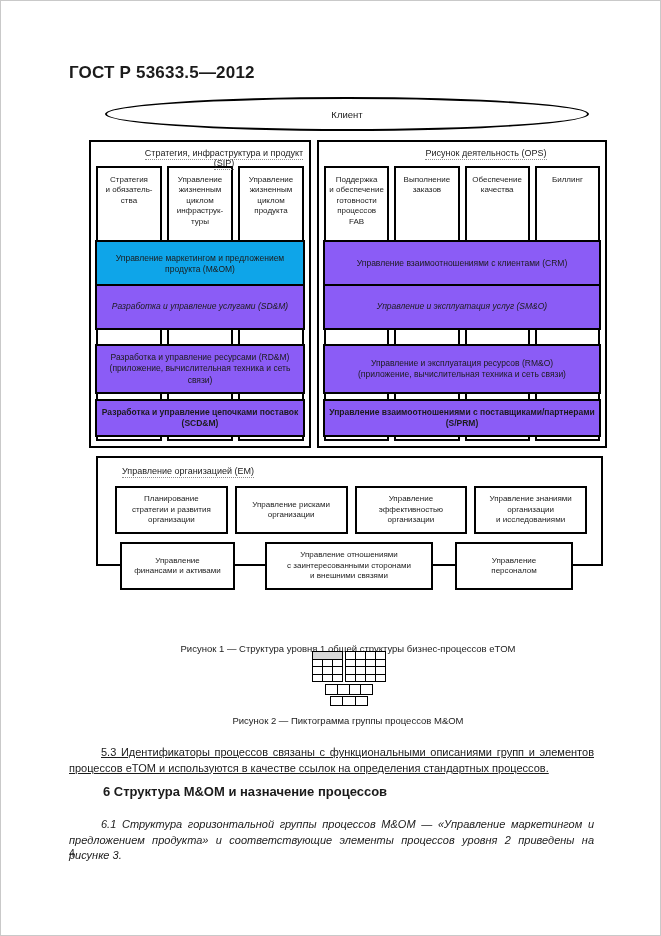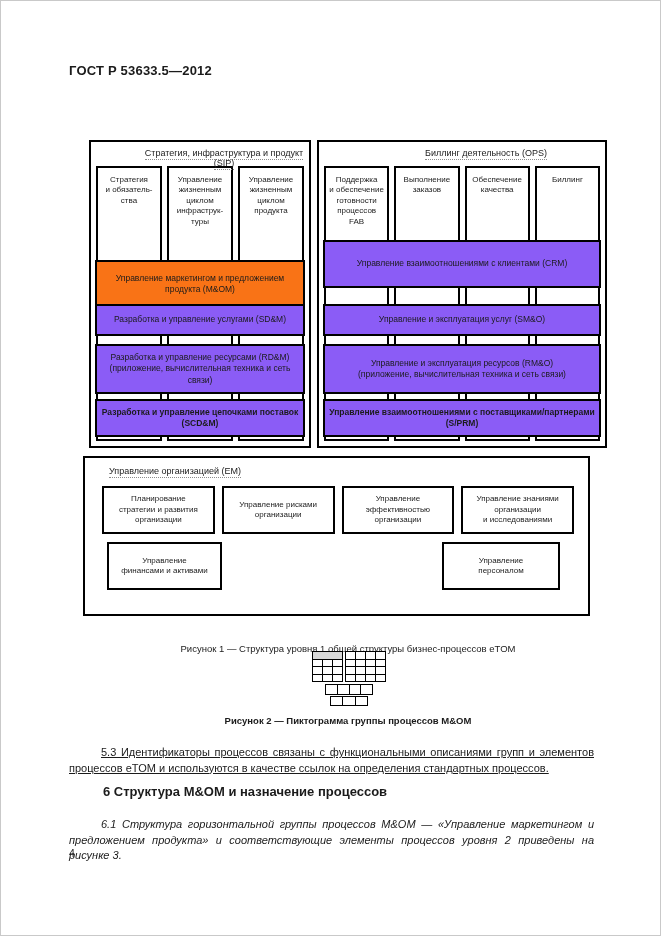--- a/index.html
+++ b/index.html
@@ -5,21 +5,21 @@
   html,body { margin:0; padding:0; background:#e8e8e8; }
   .page {
     position:relative; width:661px; height:936px; margin:0 auto;
     background:#ffffff; border:1px solid #c9c9c9;
     font-family:"Liberation Sans", sans-serif; color:#1b1b1b;
     overflow:hidden; box-sizing:border-box;
   }
   .abs { position:absolute; }
   .ml { white-space:pre-line; }
 
-  .gost-header { left:68px; top:62px; font-size:13px; font-weight:bold; letter-spacing:.2px; }
+  .gost-header { left:68px; top:62px; font-size:17px; font-weight:bold; letter-spacing:.2px; }
 
   .client-ellipse {
     left:104px; top:96px; width:484px; height:34px;
     border:2px solid #000; border-radius:50%;
     display:flex; align-items:center; justify-content:center;
     font-size:9.5px; box-sizing:border-box; background:#fff;
   }
 
   .section { border:2px solid #000; background:#fff; box-sizing:border-box; }
   .sec-title { position:absolute; left:0; right:0; top:6px; text-align:center; font-size:9px; z-index:3;padding-left:48px; }
@@ -30,43 +30,43 @@
     flex:1; border:2px solid #000; background:#fff; box-sizing:border-box;
     font-size:8px; line-height:1.3; text-align:center; padding-top:7px;
   }
   .bars { position:absolute; left:4px; right:4px; top:0; z-index:2; }
   .bar {
     position:absolute; left:0; right:0; border:2px solid #000; background:#8b5cf6;
     box-sizing:border-box; display:flex; align-items:center; justify-content:center;
     text-align:center; font-size:8.5px; line-height:1.3;
   }
   .bar1 { top:98px;  height:48px; }
-  .bar2 { top:162px; height:32px; }
+  .bar2 { top:142px; height:46px;font-style:italic; }
   .bar3 { top:202px; height:50px; }
   .bar4 { top:257px; height:38px;font-weight:bold; }
 
   #sip { left:88px;  top:139px; width:222px; height:308px; }
   #ops { left:316px; top:139px; width:290px; height:308px; }
 
-  #em  { left:82px; top:455px; width:507px; height:160px; }
+  #em  { left:95px; top:455px; width:507px; height:110px; }
   .em-title { position:absolute; left:24px; top:8px; font-size:9px; }
   .em-row1 { position:absolute; left:8px; right:14px; top:28px; height:48px; display:flex; gap:7px;margin-left:9px; }
   .em-box {
     border:2px solid #000; background:#fff; box-sizing:border-box;
     display:flex; align-items:center; justify-content:center;
     text-align:center; font-size:8px; line-height:1.3;
   }
   .em-row1 .em-box { flex:1; }
   .em-b5 { position:absolute; left:22px;  top:84px; width:115px; height:48px; }
   .em-b6 { position:absolute; left:167px; top:84px; width:168px; height:48px; }
   .em-b7 { position:absolute; left:357px; top:84px; width:118px; height:48px; }
 
   .caption { left:88px; width:518px; text-align:center; font-size:9.5px; }
   #cap1 { top:642px; }
-  #cap2 { top:714px;font-weight:bold; }
+  #cap2 { top:714px; }
 
   .pictogram { left:311px; top:650px; width:74px; height:55px; }
   .mini-grid {
     position:absolute; background:#000; border:1px solid #000;
     display:grid; gap:1px; padding:0; box-sizing:border-box;
   }
   .mini-grid > div { background:#fff; }
   #mini-left  { left:0;    top:0;    width:31px; height:31px;
                 grid-template-columns:repeat(3,1fr); grid-template-rows:7px repeat(3,1fr); }
   #mini-left .hdr { grid-column:1/-1; }
@@ -82,54 +82,57 @@
   #para61 { top:816px;font-style:italic; }
   .pagenum { left:68px; top:846px; font-size:10.5px; }
 </style>
 </head>
 <body>
 
 <div class="page">
 
   <div class="abs gost-header">ГОСТ Р 53633.5—2012</div>
 
+  <div class="abs client-ellipse">
+    <span>Клиент</span>
+  </div>
 
   <div class="abs section" id="sip">
     <div class="sec-title">
       <span class="underdot">Стратегия, инфраструктура и продукт (SIP)</span>
     </div>
     <div class="cols">
       <div class="col ml">Стратегия
 и обязатель-
 ства</div>
       <div class="col ml">Управление
 жизненным
 циклом
 инфраструк-
 туры</div>
       <div class="col ml">Управление
 жизненным
 циклом
 продукта</div>
     </div>
     <div class="bars">
-      <div class="bar bar1 ml" style="background: #f97316; margin-top: 20px;">Управление маркетингом и предложением
+      <div class="bar bar1 ml" style="background: #0ea5e9;">Управление маркетингом и предложением
 продукта (M&amp;OM)</div>
       <div class="bar bar2 ml">Разработка и управление услугами (SD&amp;M)</div>
       <div class="bar bar3 ml">Разработка и управление ресурсами (RD&amp;M)
 (приложение, вычислительная техника и сеть
 связи)</div>
       <div class="bar bar4 ml">Разработка и управление цепочками поставок
 (SCD&amp;M)</div>
     </div>
   </div>
 
   <div class="abs section" id="ops">
     <div class="sec-title">
-      <span class="underdot">Биллинг деятельность (OPS)</span>
+      <span class="underdot">Рисунок деятельность (OPS)</span>
     </div>
     <div class="cols">
       <div class="col ml">Поддержка
 и обеспечение
 готовности
 процессов
 FAB</div>
       <div class="col ml">Выполнение
 заказов</div>
       <div class="col ml">Обеспечение
@@ -158,20 +161,23 @@
 организации</div>
       <div class="em-box ml">Управление
 эффективностью
 организации</div>
       <div class="em-box ml">Управление знаниями
 организации
 и исследованиями</div>
     </div>
     <div class="em-box em-b5 ml">Управление
 финансами и активами</div>
+    <div class="em-box em-b6 ml">Управление отношениями
+с заинтересованными сторонами
+и внешними связями</div>
     <div class="em-box em-b7 ml">Управление
 персоналом</div>
   </div>
 
   <div class="abs caption" id="cap1">Рисунок 1 — Структура уровня 1 общей структуры бизнес-процессов eTOM</div>
 
   <div class="abs pictogram">
     <div class="mini-grid" id="mini-left">
       <div class="hdr" style="background: rgb(216, 216, 216);"></div>
       <div></div>

